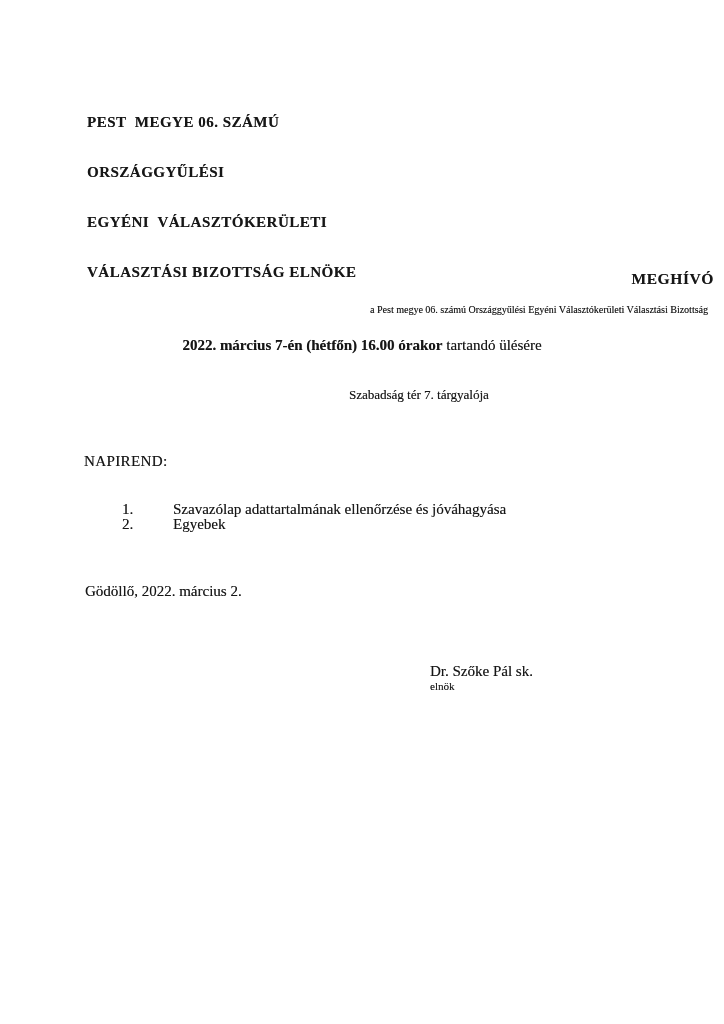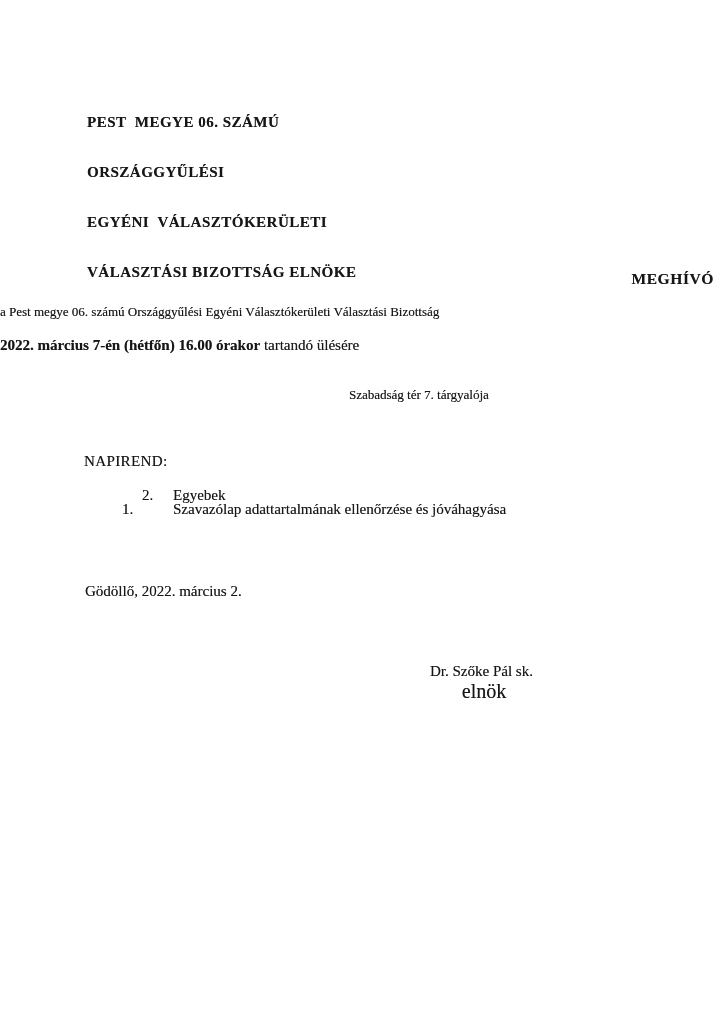--- a/index.html
+++ b/index.html
@@ -37,29 +37,30 @@
     text-align: right;
     font-weight: bold;
     font-size: 15.5px;
     letter-spacing: 0.6px;
   }
 
   .inv-line1 {
     left: 0;
     top: 304px;
     width: 708px;
-    text-align: left;
-    font-size: 13px;
+    text-align: right;
+    font-size: 10px;
     white-space: pre;
   }
 
   .inv-line2 {
     left: 0;
     top: 337px;
     width: 724px;
+    text-align: center;
     font-size: 15px;
     white-space: pre;
   }
   .inv-line2 .bold-part { font-weight: bold; }
 
   .venue-line1 {
     left: 228px;
     top: 371px;
     font-size: 15px;
     white-space: pre;
@@ -83,39 +84,38 @@
   .agenda-item {
     left: 122px;
     font-size: 15px;
     white-space: pre;
   }
   .agenda-item .item-number {
     display: inline-block;
     width: 51px;
   }
   .agenda-item-1 { top: 501px; }
-  .agenda-item-2 { top: 487px; text-align: center; }
+  .agenda-item-2 { top: 516px; }
 
   .date-line {
     left: 85px;
     top: 583px;
     font-size: 15px;
   }
 
   .sig-name {
     left: 430px;
     top: 663px;
     font-size: 15px;
   }
   .sig-title {
     left: 430px;
     top: 680px;
     width: 108px;
-    text-align: center;
-    font-size: 20px;
+    font-size: 11px;
   }
 </style>
 </head>
 <body>
 
 <div class="page">
 
   <div class="abs header-block">
     <div>PEST  MEGYE 06. SZÁMÚ</div>
     <div>ORSZÁGGYŰLÉSI</div>

